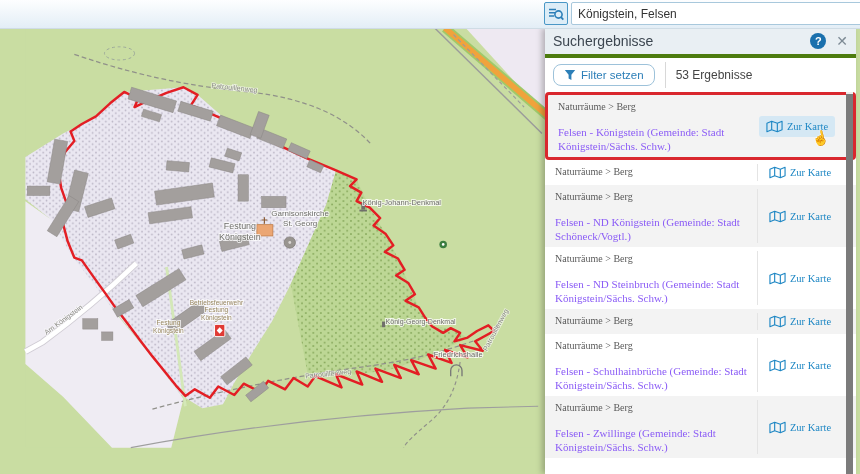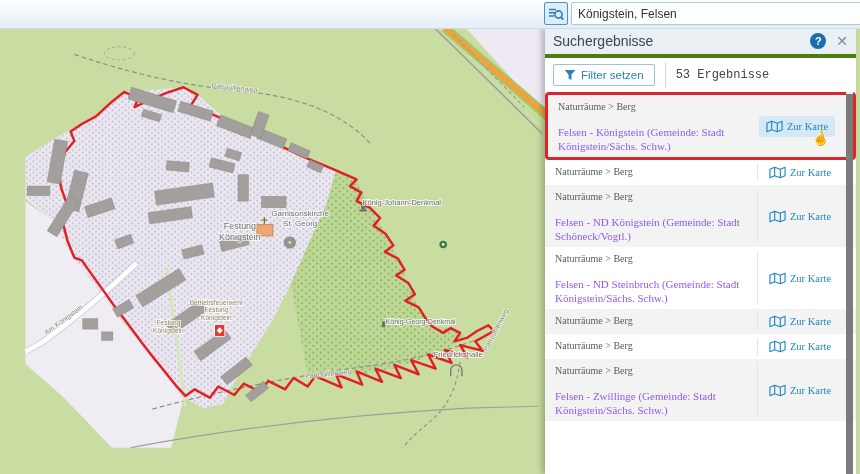--- a/index.html
+++ b/index.html
@@ -26,23 +26,23 @@
   .panel{position:absolute;left:545px;top:28px;width:311px;height:446px;background:#fff;z-index:20;
     box-shadow:-3px 0 6px rgba(0,0,0,.25);}
   .panel-header{height:30px;background:#e9eff3;border-bottom:4px solid #4d7c0f;display:flex;align-items:center;padding:0 8px;box-sizing:border-box;}
   .panel-title{font-size:14px;color:#3c4650;flex:1;}
   .help-circle{width:16px;height:16px;border-radius:50%;background:#1a70ad;color:#fff;font-size:11px;font-weight:bold;
     display:flex;align-items:center;justify-content:center;margin-right:10px;cursor:pointer;}
   .hdr-close{color:#7d8a94;font-size:14px;cursor:pointer;}
 
   .filter-row{height:34px;display:flex;align-items:center;padding:0 8px;}
   .filter-btn{display:inline-flex;align-items:center;gap:5px;border:1px solid #9dc2da;background:#fff;color:#2d7fb8;
-    font:11.5px "Liberation Sans",sans-serif;padding:4px 10px;border-radius:2px;cursor:pointer;}
+    font:11.5px "Liberation Sans",sans-serif;padding:4px 10px;border-radius:8px;cursor:pointer;}
   .filter-div{width:1px;height:26px;background:#d8d8d8;margin:0 10px;}
-  .result-count{font-size:12px;color:#444;font-family:Liberation Mono, monospace;}
+  .result-count{font-size:12px;color:#444;}
 
   .results-list{position:relative;height:382px;overflow:hidden;}
   .result{display:flex;align-items:stretch;padding:4px 14px 4px 10px;box-sizing:border-box;background:#fff;cursor:pointer;font-family:Liberation Serif, serif;}
   .result.odd{background:#f3f3f3;}
   .result-main{flex:1;min-width:0;}
   .result-category{font-size:10px;line-height:12px;color:#5a5a5a;margin:2px 0 3px;}
   .result-title{font-size:11px;line-height:14px;color:#8b5cf6;margin-top:12px;}
   .result-action{width:84px;display:flex;align-items:center;justify-content:center;gap:4px;
     border-left:1px solid #e4e4e4;margin-left:6px;color:#1e87c4;font-size:10.5px;white-space:nowrap;cursor:pointer;}
   .result.hl{border:3px solid #d9272e;border-radius:4px;background:#f3f3f3;}
@@ -275,20 +275,21 @@
       <svg width="17" height="13" viewBox="0 0 18 13">
         <path d="M1,3 L6,1 L12,3 L17,1 L17,10 L12,12 L6,10 L1,12 Z M6,1 V10 M12,3 V12" stroke="#1e87c4" stroke-width="1.2" fill="none" stroke-linejoin="round"></path>
       </svg>
       <span class="zk-label">Zur Karte</span>
     </div>
   </div>
 
   <div class="result">
     <div class="result-main">
       <div class="result-category">Naturräume &gt; Berg</div>
+      <div class="result-title">Felsen - Schulhainbrüche (Gemeinde: Stadt Königstein/Sächs. Schw.)</div>
     </div>
     <div class="result-action">
       <svg width="17" height="13" viewBox="0 0 18 13">
         <path d="M1,3 L6,1 L12,3 L17,1 L17,10 L12,12 L6,10 L1,12 Z M6,1 V10 M12,3 V12" stroke="#1e87c4" stroke-width="1.2" fill="none" stroke-linejoin="round"></path>
       </svg>
       <span class="zk-label">Zur Karte</span>
     </div>
   </div>
 
   <div class="result odd">

